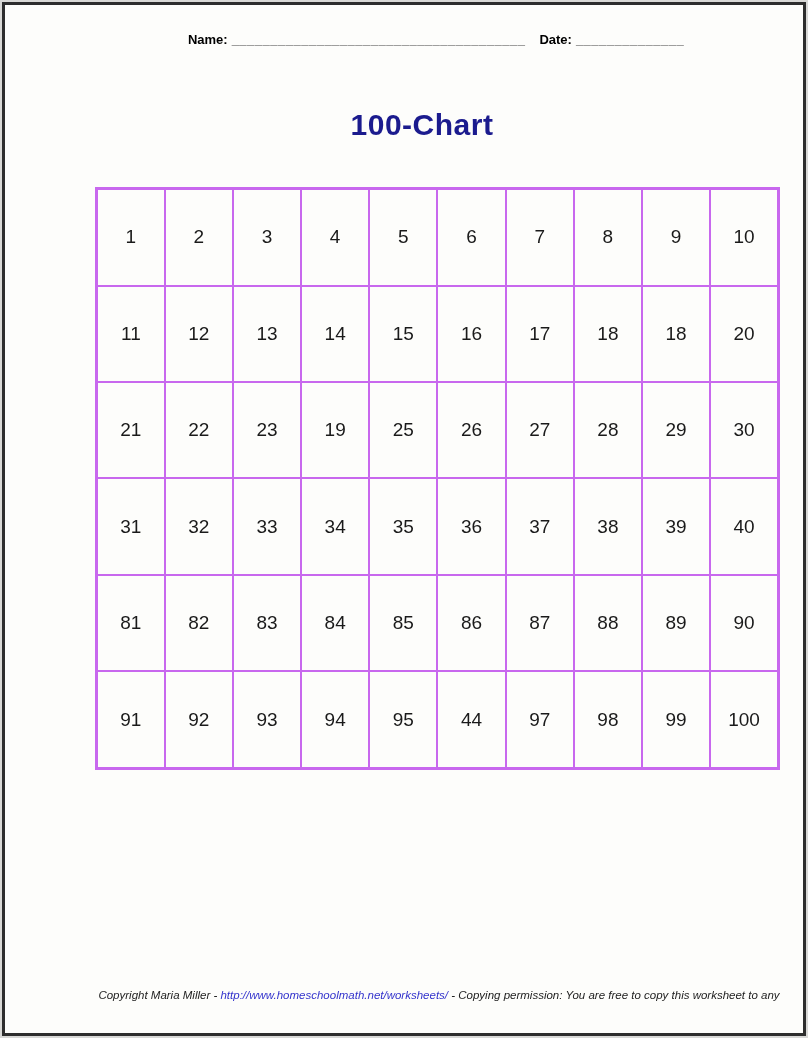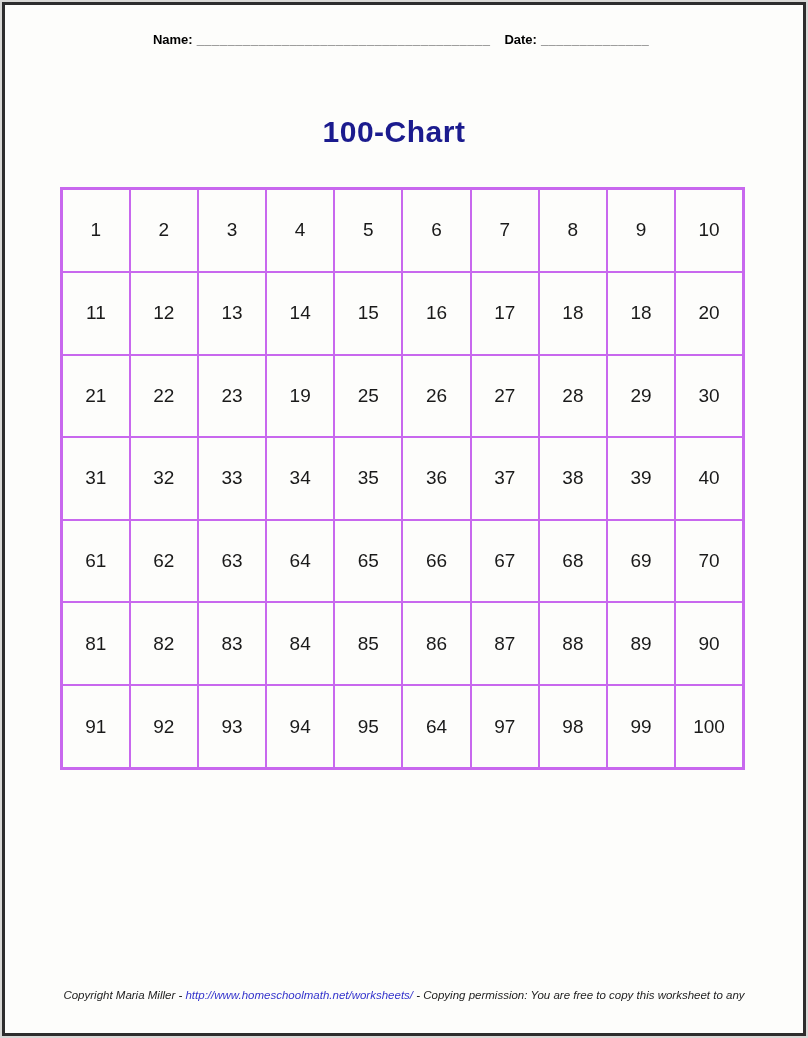--- a/index.html
+++ b/index.html
@@ -13,20 +13,21 @@
     width: 808px;
     height: 1038px;
     background: #d8d8d6;
     overflow: hidden;
   }
   .page {
     position: absolute;
     inset: 2px;
     border: 3px solid #2d2d2d;
     background: #fdfdfb;
+    padding-left: 35px;
   }
   .content {
     position: relative;
     width: 798px;
     height: 1028px;
   }
   
   .header {
     position: absolute;
     top: 27px;
@@ -48,21 +49,21 @@
   }
   .header .lbl {
     margin-right: 4px;
   }
   
   .title {
     position: absolute;
     top: 94px;
     left: 0;
     width: 746px;
-    margin: 16px;
+    margin: 9px;
     text-align: center;
     font-size: 30px;
     font-weight: bold;
     color: var(--title-color, #1b1b8e);
     letter-spacing: 0.5px;
   }
   
   table.grid {
     position: absolute;
     left: 55px;
@@ -159,50 +160,38 @@
               <td>33</td>
               <td>34</td>
               <td>35</td>
               <td>36</td>
               <td>37</td>
               <td>38</td>
               <td>39</td>
               <td>40</td>
             </tr>
             <tr>
-              <td>61</td>
-              <td>62</td>
-              <td>63</td>
-              <td>64</td>
-              <td>65</td>
-              <td>66</td>
-              <td>67</td>
-              <td>68</td>
-              <td>69</td>
-              <td>70</td>
-            </tr>
-            <tr>
               <td>81</td>
               <td>82</td>
               <td>83</td>
               <td>84</td>
               <td>85</td>
               <td>86</td>
               <td>87</td>
               <td>88</td>
               <td>89</td>
               <td>90</td>
             </tr>
             <tr>
               <td>91</td>
               <td>92</td>
               <td>93</td>
               <td>94</td>
               <td>95</td>
-              <td>64</td>
+              <td>44</td>
               <td>97</td>
               <td>98</td>
               <td>99</td>
               <td>100</td>
             </tr>
           </tbody>
       </table>
 
       <div class="footer">
         <div class="footer-line"><span>Copyright Maria Miller - </span><a class="link" href="#">http://www.homeschoolmath.net/worksheets/</a><span> - Copying permission: You are free to copy this worksheet to any</span></div>

